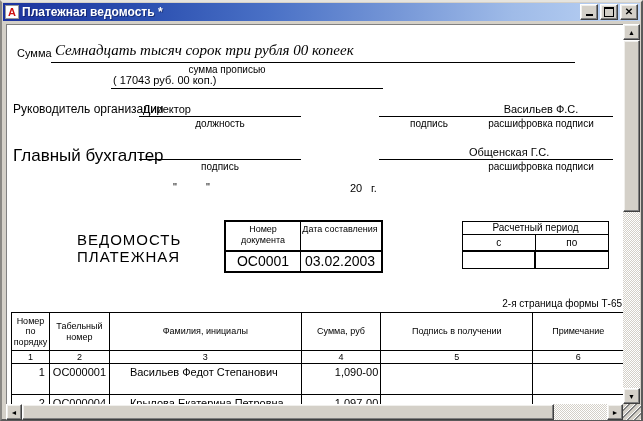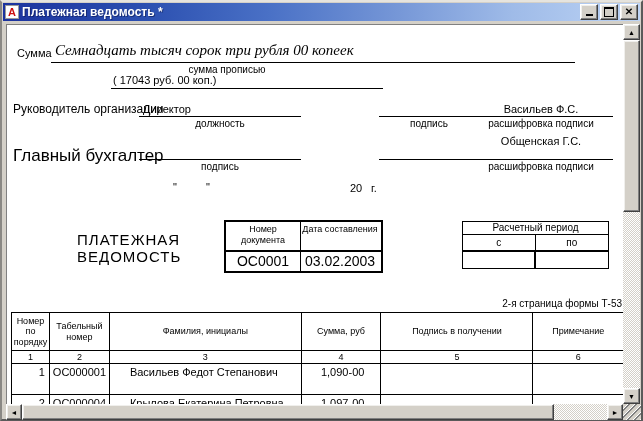--- a/index.html
+++ b/index.html
@@ -49,21 +49,21 @@
   table.main{position:absolute;left:4px;top:287px;border-collapse:collapse;table-layout:fixed;background:#fff;}
   table.main td{border:1px solid #000;overflow:hidden;white-space:nowrap;}
   tr.hdr td{font-size:9px;text-align:center;vertical-align:middle;height:37px;line-height:1.15;padding:0 1px;}
   tr.nums td{font-size:9px;text-align:center;height:12px;padding:0;}
   tr.data td{font-size:11px;vertical-align:top;padding-top:2px;}
   tr.r1 td{height:27px;}
   tr.r2 td{height:26px;}
   td.c-num{text-align:right;padding-right:4px;}
   td.c-tab{text-align:center;}
   td.c-name{text-align:left;padding-left:20px;}
-  td.c-sum{text-align:right;padding-right:16px;}
+  td.c-sum{text-align:right;padding-right:2px;}
   
   .dither{background-color:#e8e6e1;background-image:repeating-conic-gradient(#ffffff 0% 25%,#d4d0c8 25% 50%);background-size:2px 2px;}
   .vscroll{position:absolute;left:621px;top:22px;width:17px;height:380px;}
   .hscroll{position:absolute;left:4px;top:402px;width:617px;height:16px;}
   .sbtn{position:absolute;background:#d4d0c8;border:1px solid;border-color:#ffffff #404040 #404040 #ffffff;
     box-shadow:inset -1px -1px 0 #808080,inset 1px 1px 0 #f0efec;
     display:flex;align-items:center;justify-content:center;font-size:7px;color:#000;box-sizing:border-box;cursor:default;}
   .thumb{position:absolute;background:#d4d0c8;border:1px solid;border-color:#ffffff #404040 #404040 #ffffff;
     box-shadow:inset -1px -1px 0 #808080,inset 1px 1px 0 #f0efec;box-sizing:border-box;}
   .grip{position:absolute;left:621px;top:402px;width:18px;height:16px;background:#d4d0c8;
@@ -106,31 +106,31 @@
     <span class="abs cap" style="left:132px;top:93px;width:162px;">должность</span>
     <div class="hline" style="left:372px;top:91px;width:234px;"></div>
     <span class="abs cap" style="left:372px;top:93px;width:100px;">подпись</span>
     <span class="abs" style="left:462px;top:78px;width:144px;text-align:center;">Васильев Ф.С.</span>
     <span class="abs cap" style="left:462px;top:93px;width:144px;">расшифровка подписи</span>
 
     <span class="abs b" style="left:6px;top:121px;font-size:17px;">Главный бухгалтер</span>
     <div class="hline" style="left:132px;top:134px;width:162px;"></div>
     <span class="abs cap" style="left:132px;top:136px;width:162px;">подпись</span>
     <div class="hline" style="left:372px;top:134px;width:234px;"></div>
-    <span class="abs" style="left:462px;top:110px;width:144px;text-align:center;">Общенская Г.С.</span>
+    <span class="abs" style="left:462px;top:121px;width:144px;">Общенская Г.С.</span>
     <span class="abs cap" style="left:462px;top:136px;width:144px;">расшифровка подписи</span>
 
     <span class="abs" style="left:166px;top:156px;">"</span>
     <span class="abs" style="left:199px;top:156px;">"</span>
     <span class="abs" style="left:343px;top:157px;">20</span>
     <span class="abs" style="left:364px;top:157px;">г.</span>
 
     <div class="abs b" style="left:70px;top:206px;font-size:15px;letter-spacing:1px;">
+      <div>ВЕДОМОСТЬ</div>
       <div>ПЛАТЕЖНАЯ</div>
-      <div>ВЕДОМОСТЬ</div>
     </div>
 
     <div class="docinfo">
       <div class="di-row">
         <div class="di-h di-h1">Номер документа</div>
         <div class="di-h di-h2">Дата составления</div>
       </div>
       <div class="di-vals">
         <div class="di-v di-h1">ОС0001</div>
         <div class="di-v di-h2">03.02.2003</div>
@@ -142,21 +142,21 @@
       <div class="p-cols">
         <div class="p-c p-c1">с</div>
         <div class="p-c">по</div>
       </div>
       <div class="p-empty">
         <div class="p-e1"></div>
         <div></div>
       </div>
     </div>
 
-    <span class="abs cap" style="right:2px;top:273px;width:160px;text-align:right;">2-я страница формы Т-53</span>
+    <span class="abs cap" style="right:2px;top:273px;width:160px;text-align:right;">2-я страница формы Т-65</span>
 
     <table class="main">
       <colgroup>
         <col style="width:38px">
           <col style="width:60px">
           <col style="width:192px">
         <col style="width:80px">
           <col style="width:153px">
           <col style="width:91px">
       </colgroup>

